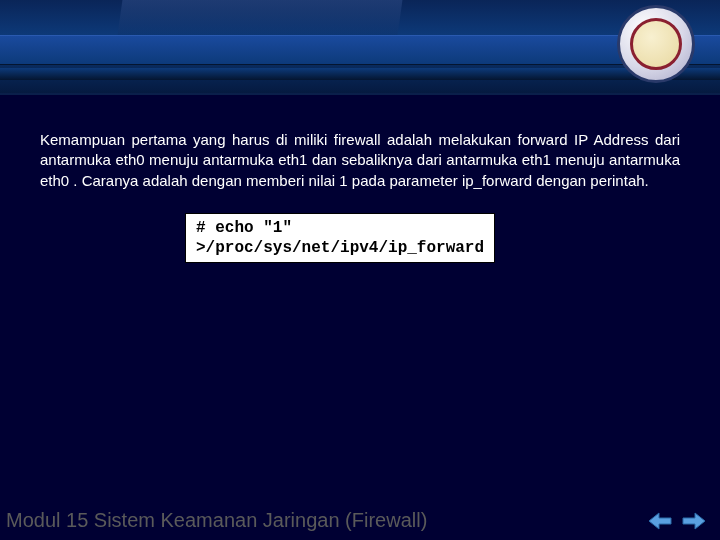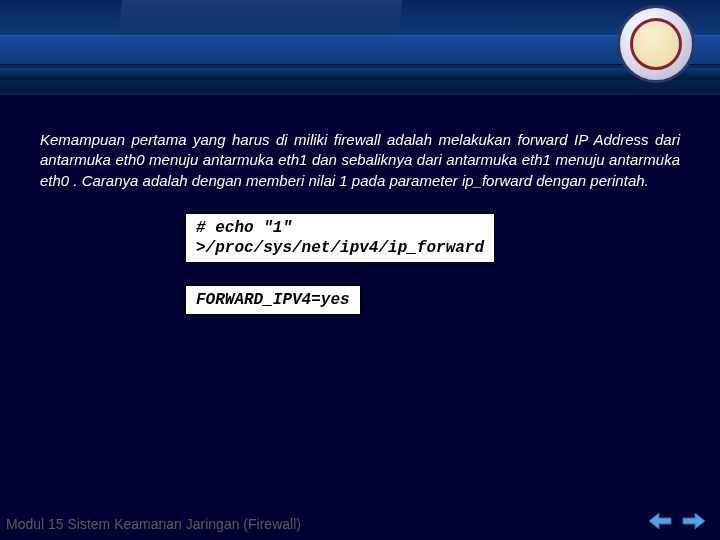--- a/index.html
+++ b/index.html
@@ -57,21 +57,20 @@
     display: flex;
     align-items: center;
     justify-content: center;
     font-size: 8px;
     color: #5a3020;
     text-align: center;
   }
   .content {
     padding: 35px 40px 0 40px;
     color: #ffffff;
-    font-style: italic;
   }
   .para {
     font-size: 15px;
     line-height: 1.35;
     text-align: justify;
     margin-bottom: 22px;
   }
   .code-box {
     background: #ffffff;
     color: #000000;
@@ -87,21 +86,21 @@
     line-height: 1.25;
   }
   .code-box2 {
     margin-left: 145px;
     margin-bottom: 0;
   }
   .footer {
     position: absolute;
     bottom: 8px;
     left: 6px;
-    font-size: 14px;
+    font-size: 20px;
     color: #5a5a5a;
   }
   .nav {
     position: absolute;
     bottom: 8px;
     right: 12px;
     display: flex;
     gap: 6px;
   }
   .nav-btn {
@@ -133,21 +132,20 @@
   </div>
 </div>
 
 <div class="content">
   <p class="para">Kemampuan pertama yang harus di miliki firewall adalah melakukan forward IP Address dari antarmuka eth0 menuju antarmuka eth1 dan sebaliknya dari antarmuka eth1 menuju antarmuka eth0 . Caranya adalah dengan memberi nilai 1 pada parameter ip_forward dengan perintah.</p>
 
   <div class="code-box"><span># echo "1"</span>
 <span>&gt;/proc/sys/net/ipv4/ip_forward</span></div>
 
 
-  <div class="code-box code-box2"><span>FORWARD_IPV4=yes</span></div>
 </div>
 
 <div class="footer">Modul 15 Sistem Keamanan Jaringan (Firewall)</div>
 
 <div class="nav">
   <div class="nav-btn" title="previous">
     <svg width="26" height="20" viewBox="0 0 26 20">
       <polygon points="12,2 12,7 24,7 24,13 12,13 12,18 2,10" fill="#5aa0e0" stroke="#2a6aa8" stroke-width="1"></polygon>
     </svg>
   </div>

